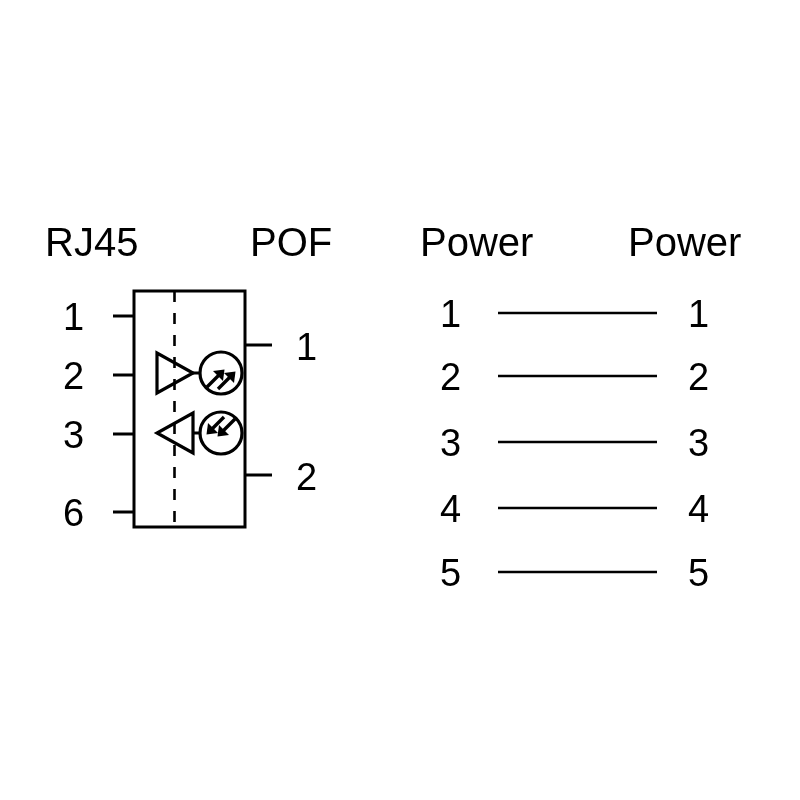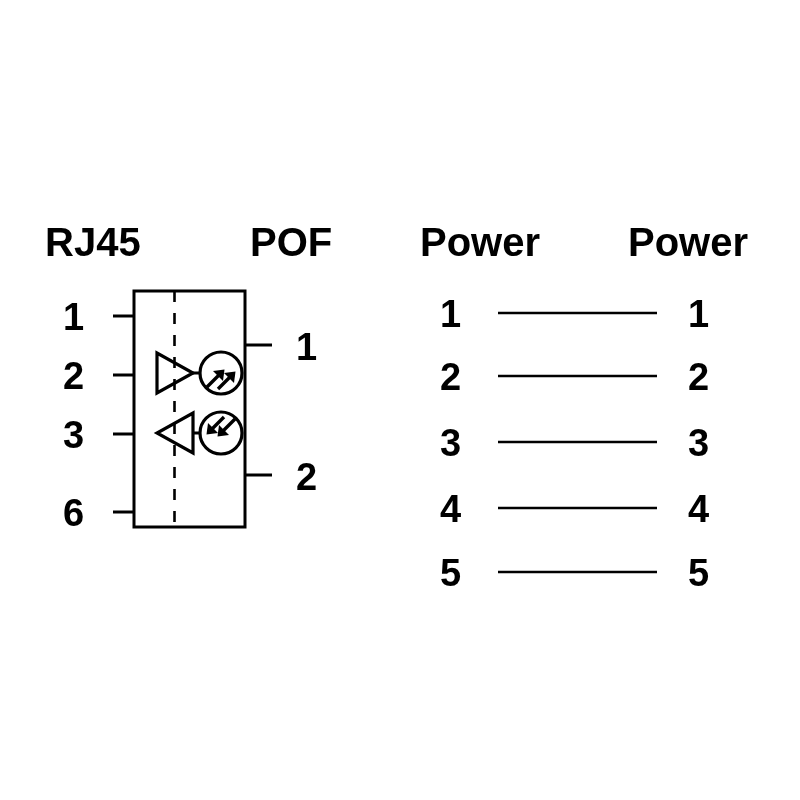--- a/index.html
+++ b/index.html
@@ -13,21 +13,20 @@
     height: 800px;
     font-family: "Liberation Sans", sans-serif;
     color: #000000;
     overflow: hidden;
   }
   #diagram-root {
     position: relative;
     width: 800px;
     height: 800px;
     background: #ffffff;
-    font-weight: bold;
   }
   svg#diagram-svg {
     position: absolute;
     top: 0;
     left: 0;
     width: 800px;
     height: 800px;
     display: block;
   }
   .hdr-text {

